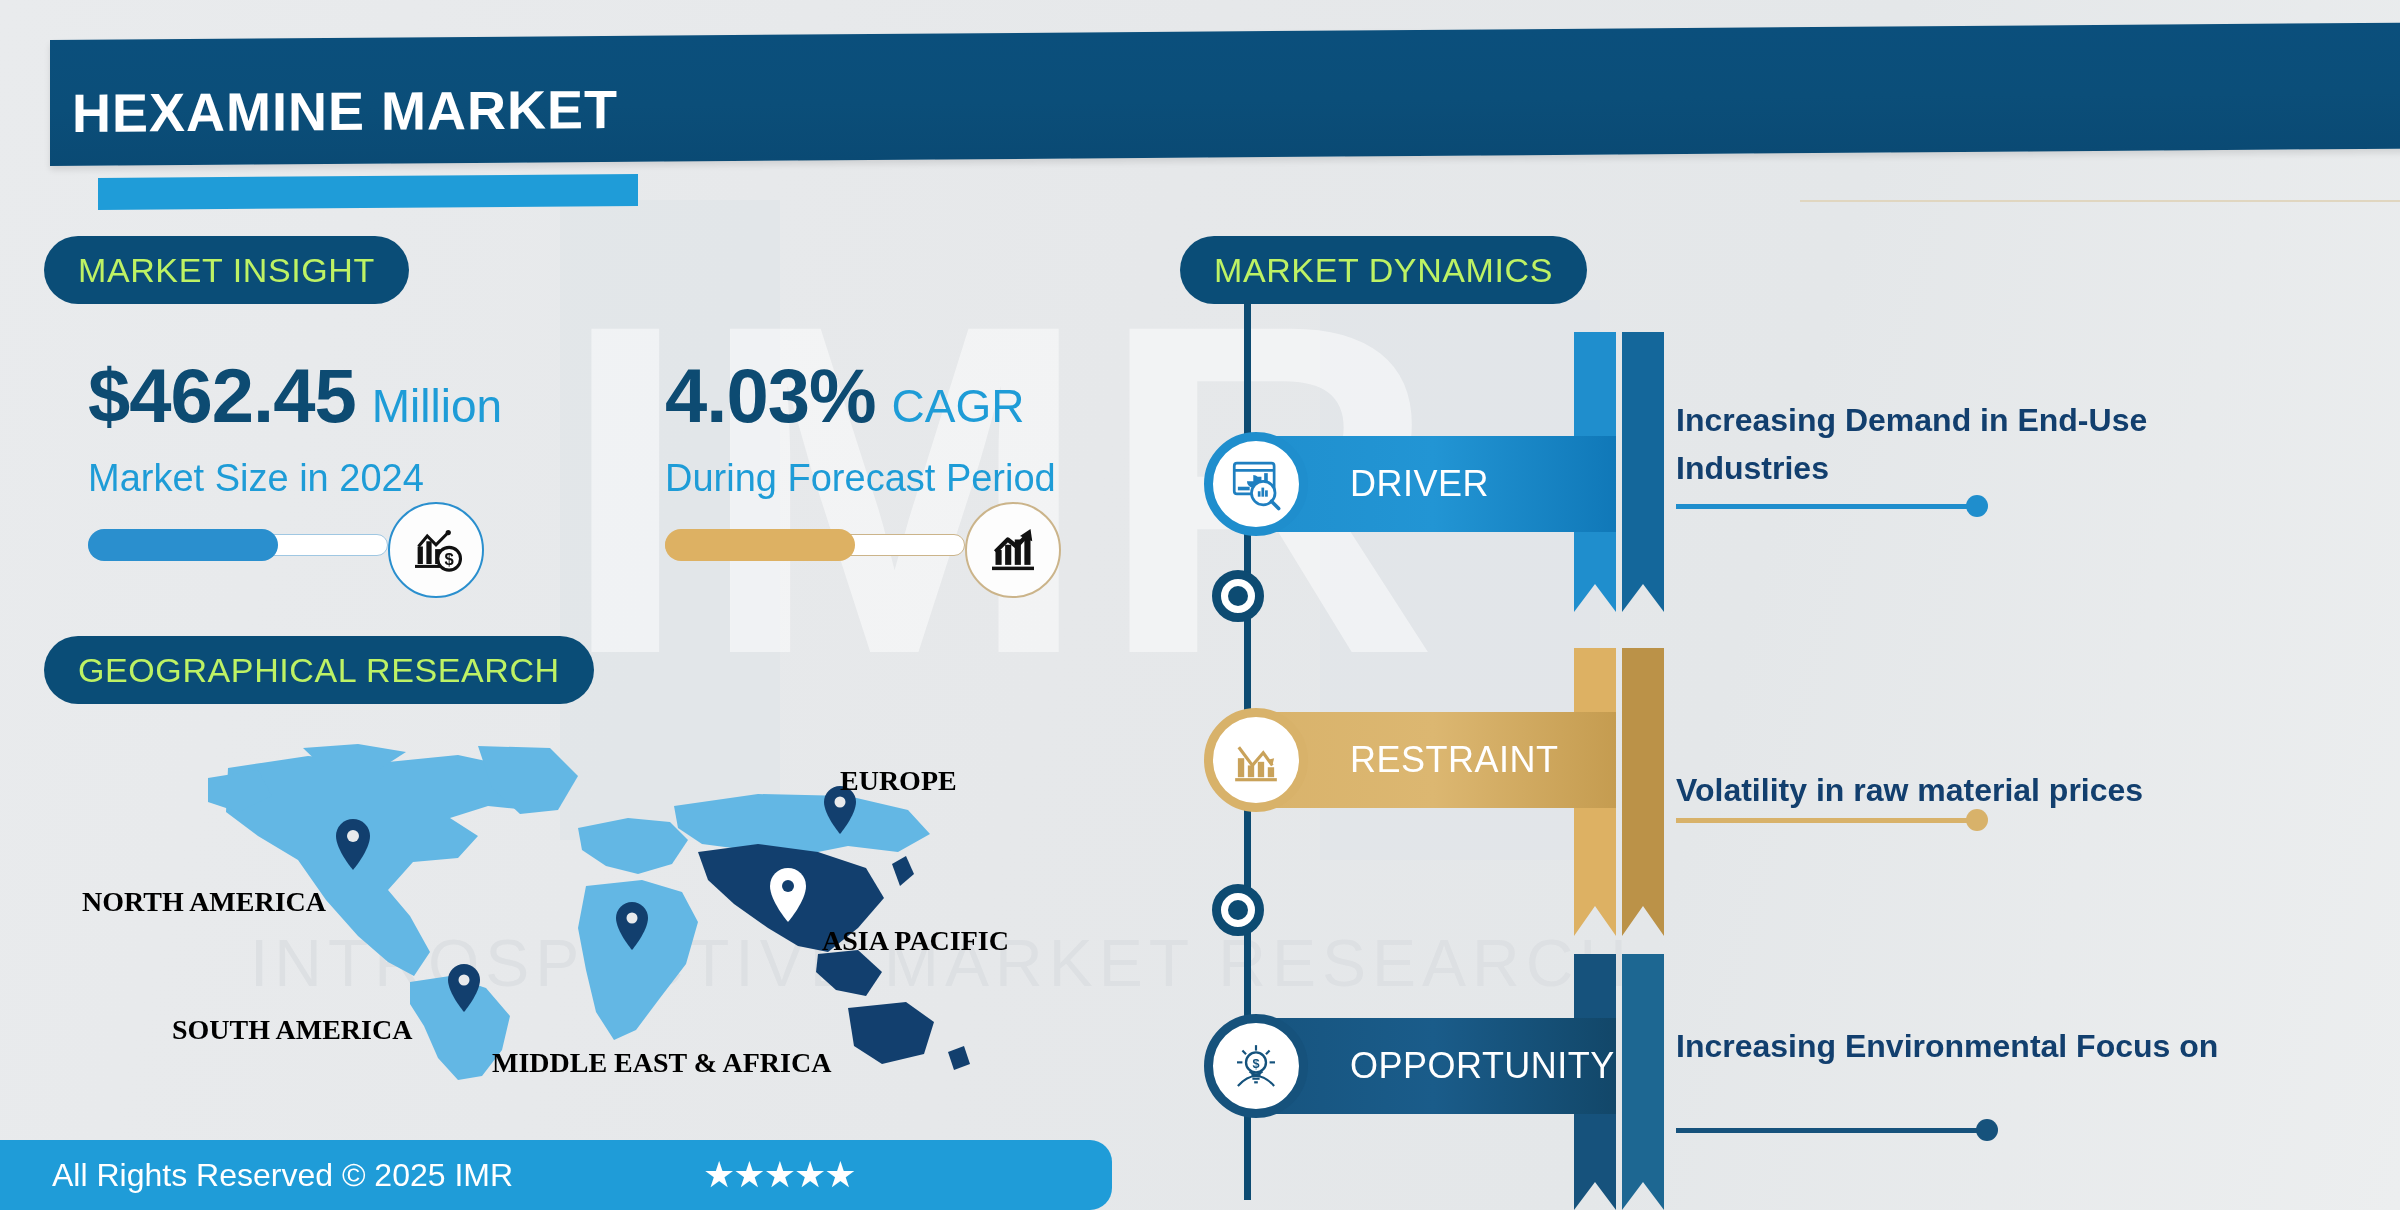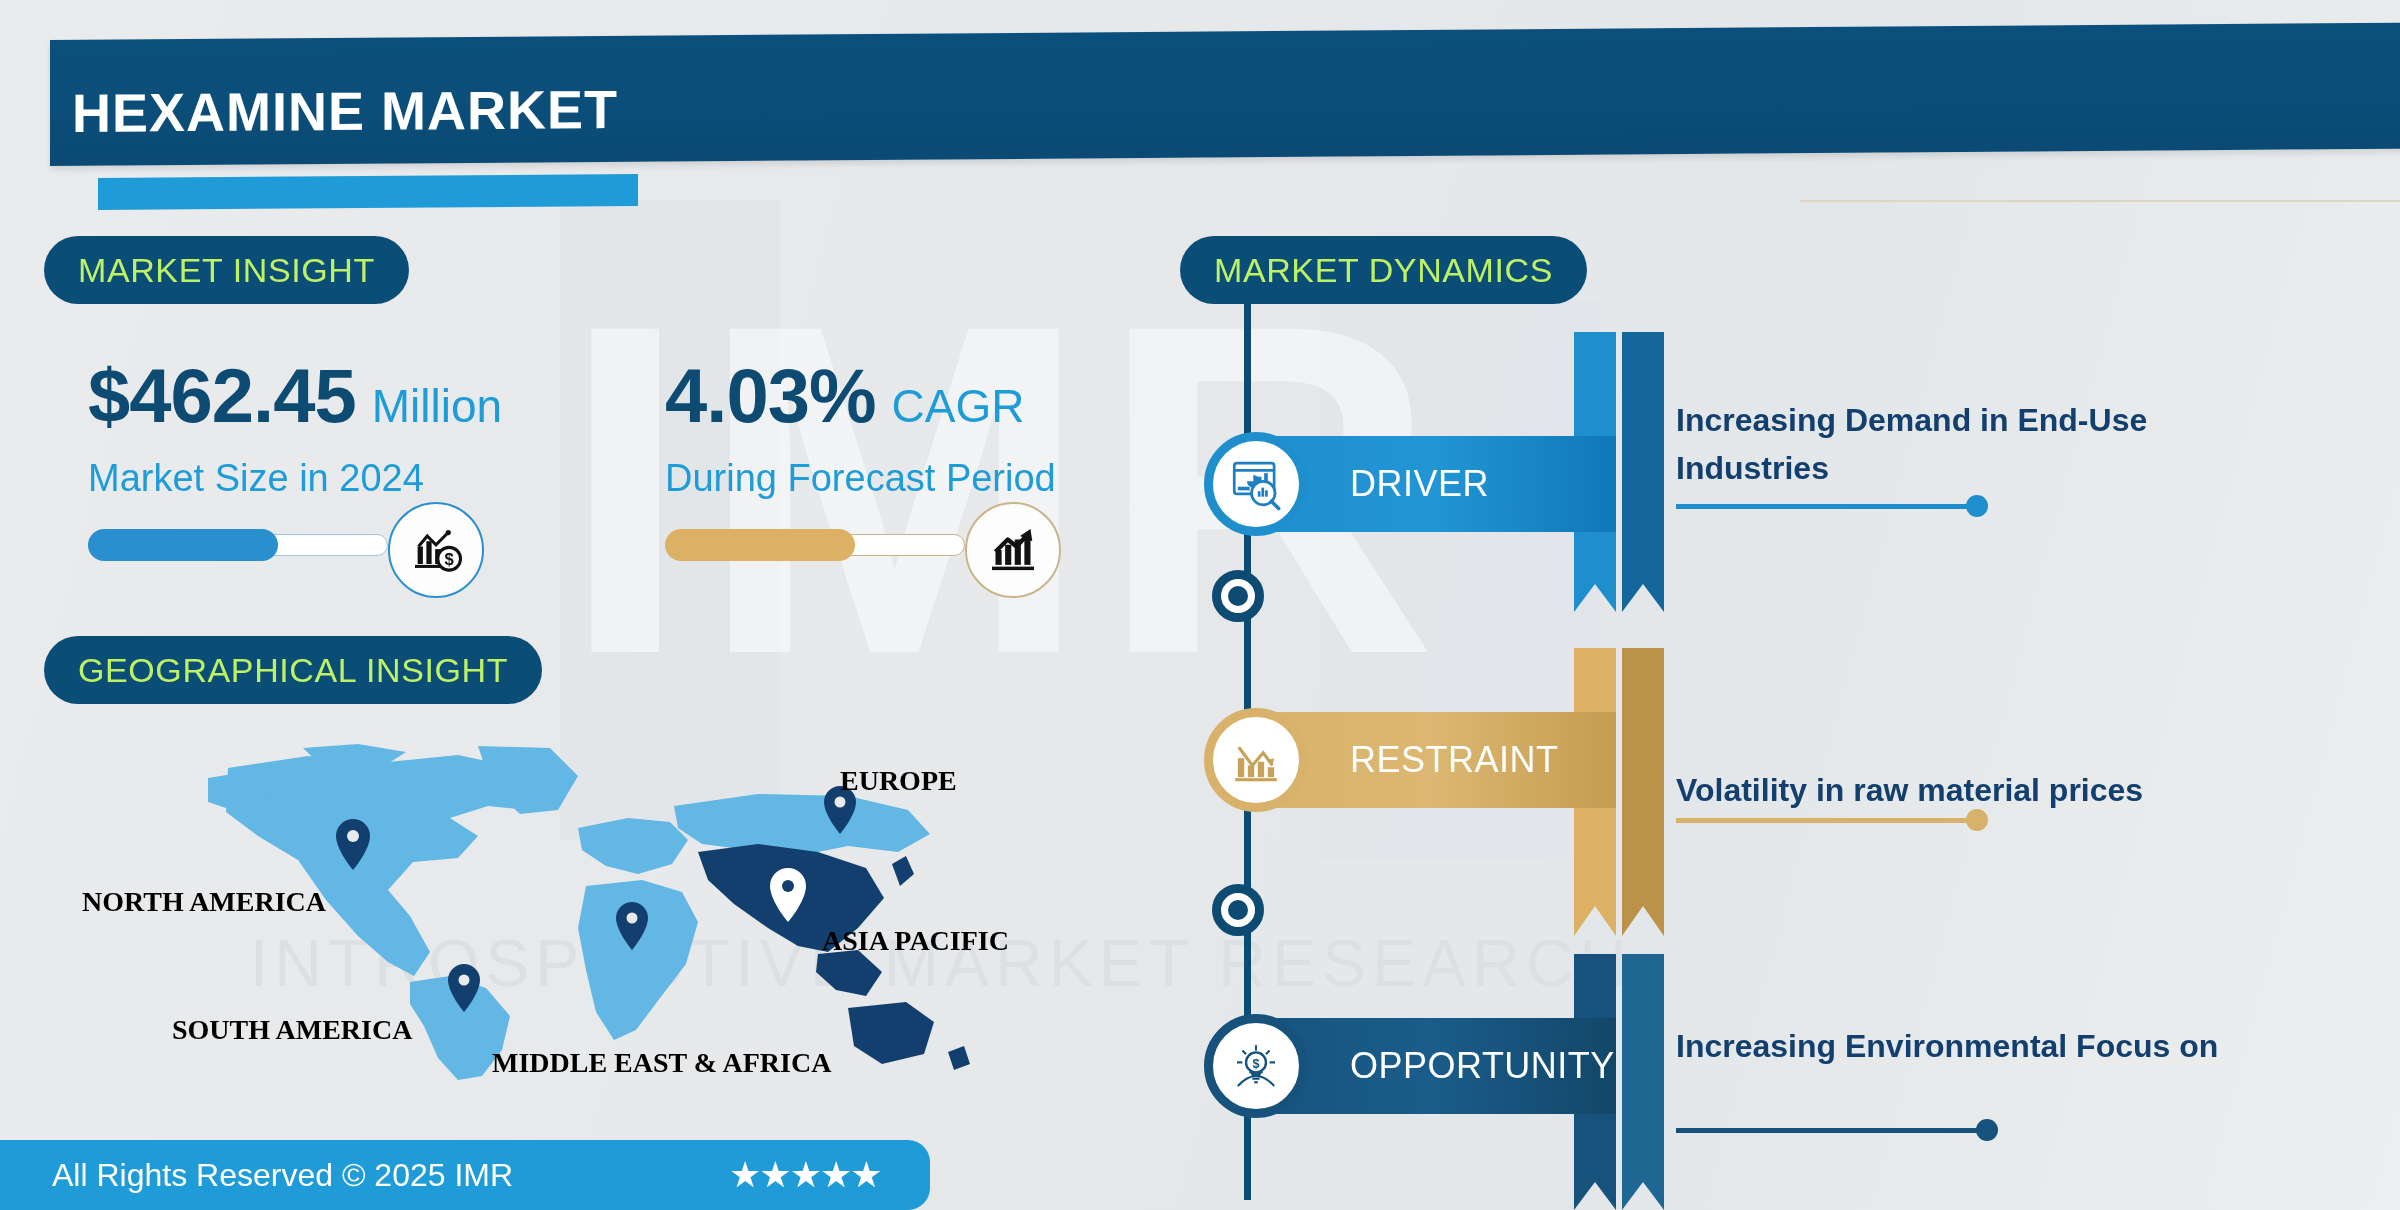--- a/index.html
+++ b/index.html
@@ -146,23 +146,23 @@
 
   
   #map-wrap{ position:absolute; left:58px; top:740px; width:1060px; height:340px; }
   .maplabel{
     position:absolute; font-size:28px; font-weight:bold; color:#000;
     white-space:nowrap; font-family:Liberation Serif, serif;
   }
 
   
   .footer{
-    position:absolute; left:0; top:1140px; width:930px; height:70px;
+    position:absolute; left:0; top:1140px; width:1112px; height:70px;
     background:#1f9cd8; border-radius:0 22px 22px 0;
-    display:flex; align-items:center;gap:26px;
+    display:flex; align-items:center;
   }
   .footer .txt{
     color:#ffffff; font-size:32px; margin-left:52px; white-space:nowrap;
   }
   .footer .stars{
     color:#ffffff; font-size:36px; margin-left:190px; letter-spacing:-2px;
   }
 </style>
 </head>
 <body>
@@ -222,21 +222,21 @@
       <rect x="12" y="32" width="7" height="17" fill="#111"></rect>
       <rect x="23" y="26" width="7" height="23" fill="#111"></rect>
       <rect x="34" y="20" width="7" height="29" fill="#111"></rect>
       <rect x="45" y="14" width="7" height="35" fill="#111"></rect>
       <polyline points="12,34 26,20 36,28 50,13" fill="none" stroke="#111" stroke-width="5" stroke-linejoin="round"></polyline>
       <polygon points="52,8 54,22 40,16" fill="#111"></polygon>
       <rect x="8" y="51" width="48" height="4" fill="#111"></rect>
     </svg>
   </div>
 
-  <div class="pill" id="pill-geo">GEOGRAPHICAL INSIGHT</div>
+  <div class="pill" id="pill-geo">GEOGRAPHICAL RESEARCH</div>
 
   <div id="map-wrap">
     <svg width="1060" height="340" viewBox="0 0 1060 340">
 
       <path fill="#63b7e4" d="M170 28 L250 16 L330 22 L400 15 L470 30 L492 50 L470 70 L430 66 L392 78 L420 96 L400 118 L355 122 L330 150 L352 176 L372 212 L356 236 L330 222 L300 196 L268 160 L240 120 L200 96 L168 72 Z"></path>
       <path fill="#63b7e4" d="M245 8 L300 4 L348 12 L320 30 L268 30 Z"></path>
       <path fill="#63b7e4" d="M420 6 L492 8 L520 36 L500 70 L462 74 L434 48 Z"></path>
       <path fill="#63b7e4" d="M150 38 L200 30 L214 56 L180 72 L150 62 Z"></path>
 
       <path fill="#63b7e4" d="M352 242 L392 236 L428 248 L452 276 L444 310 L424 336 L400 340 L380 318 L366 286 L352 264 Z"></path>

